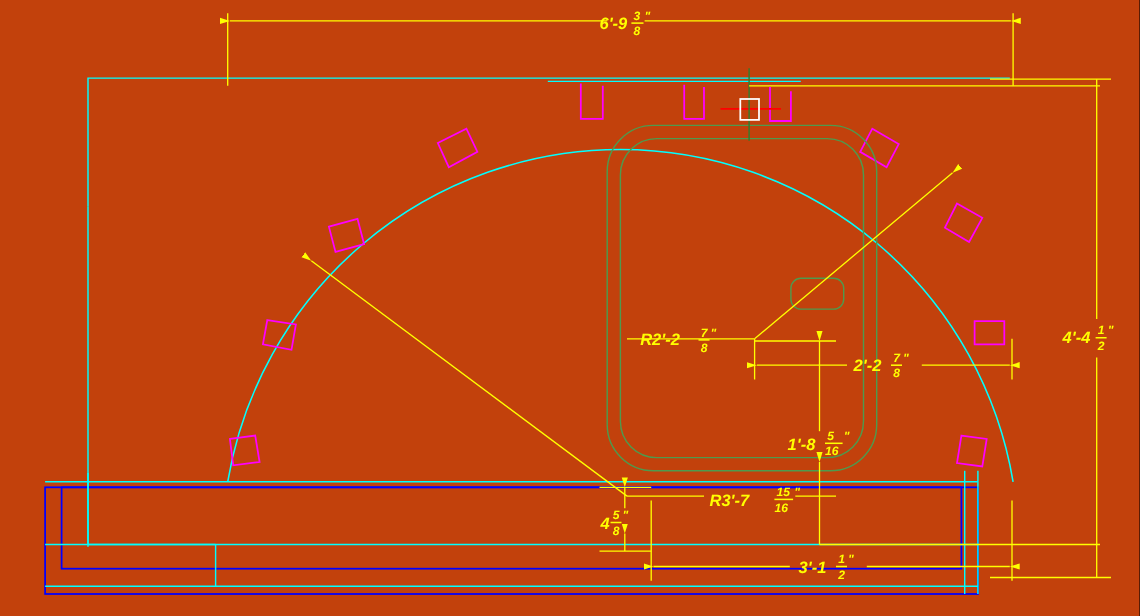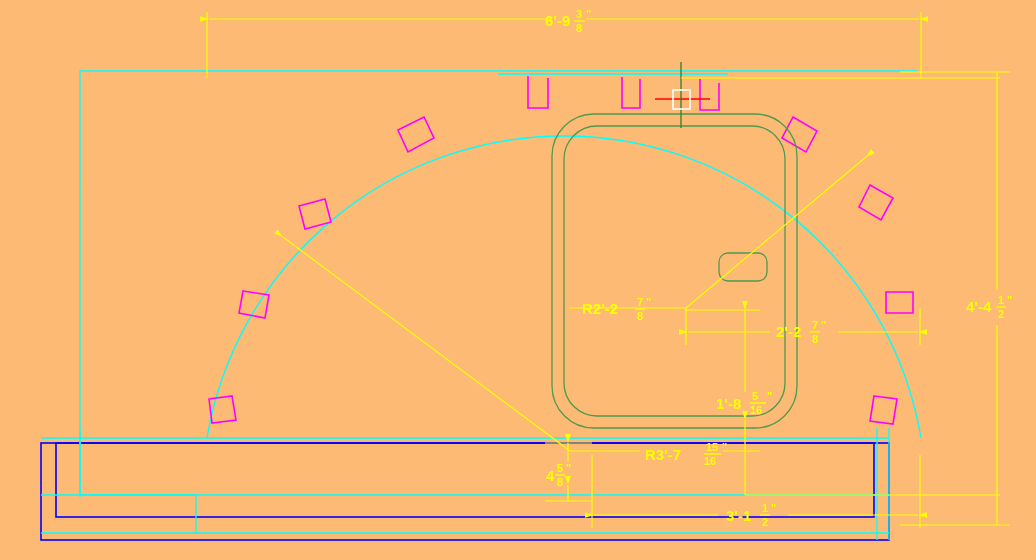--- a/index.html
+++ b/index.html
@@ -10,21 +10,22 @@
   body {
     width: 1036px;
     height: 560px;
     overflow: hidden;
     font-family: "Liberation Sans", sans-serif;
   }
   #cad-canvas {
     position: relative;
     width: 1036px;
     height: 560px;
-    background: #fdba74;
+    background: #c2410c;
+    font-style: italic;
   }
   svg.cad-svg {
     position: absolute;
     top: 0;
     left: 0;
     width: 1036px;
     height: 560px;
     display: block;
   }
   .dim-text {

